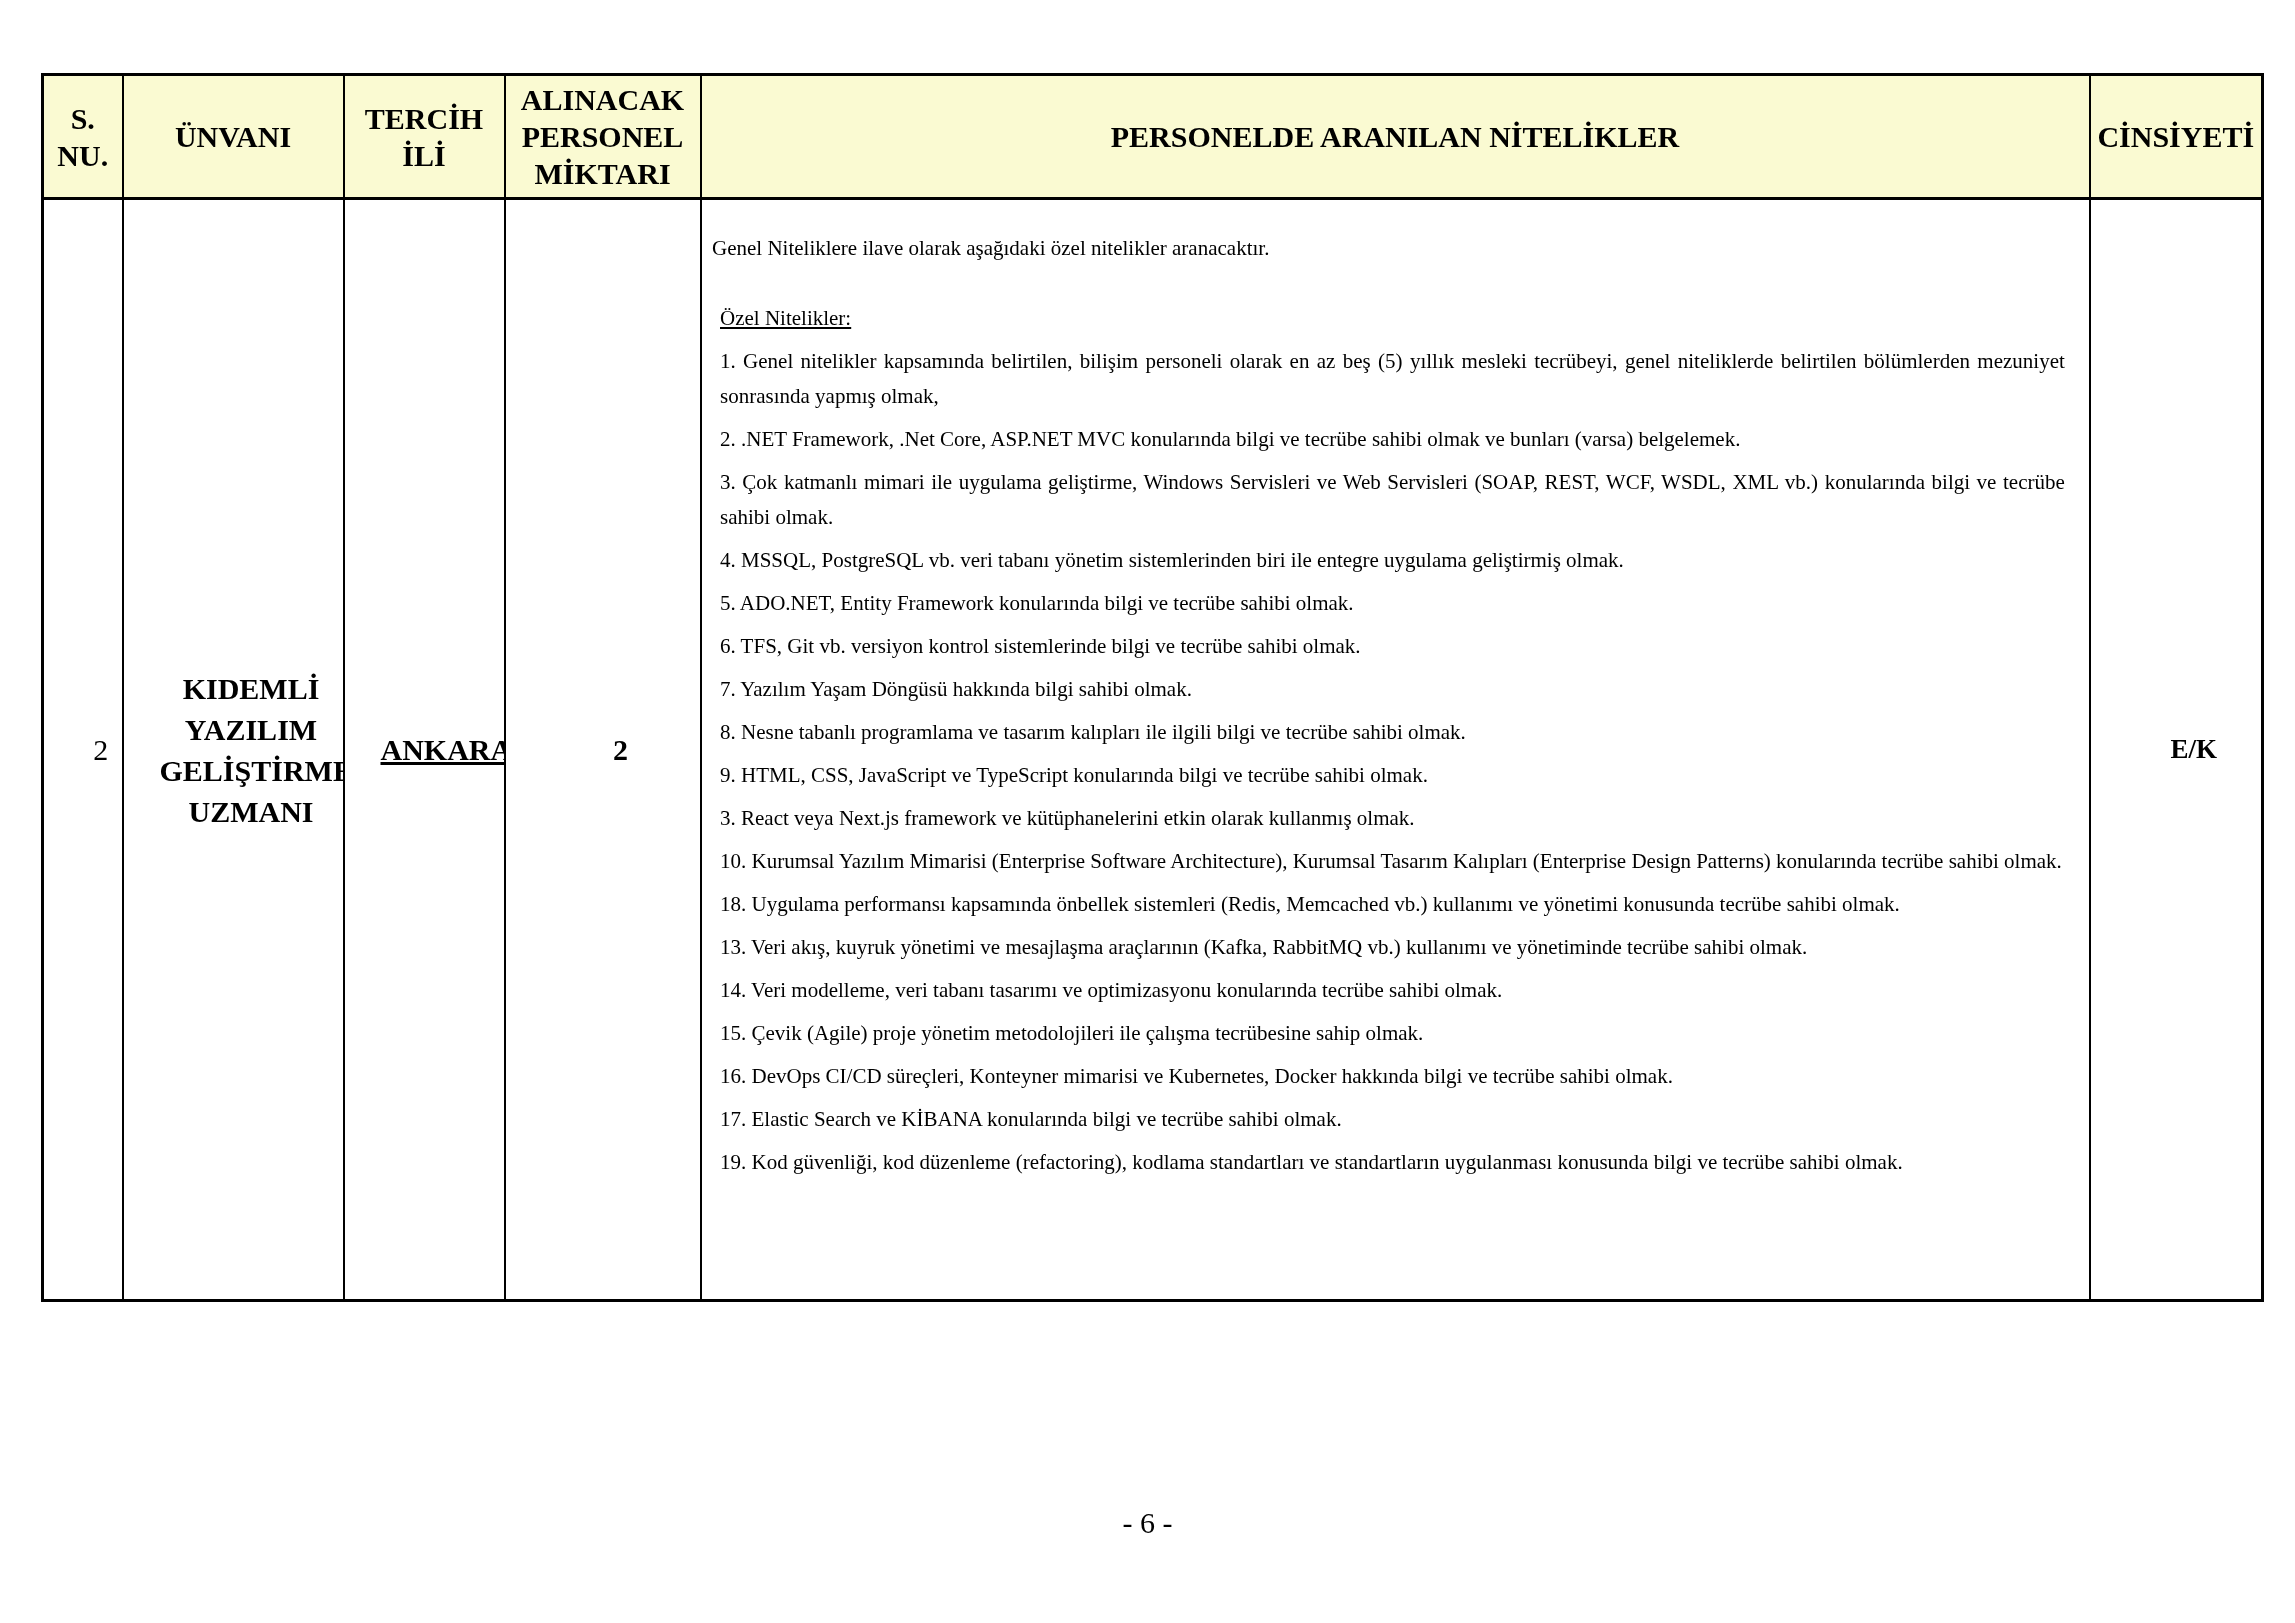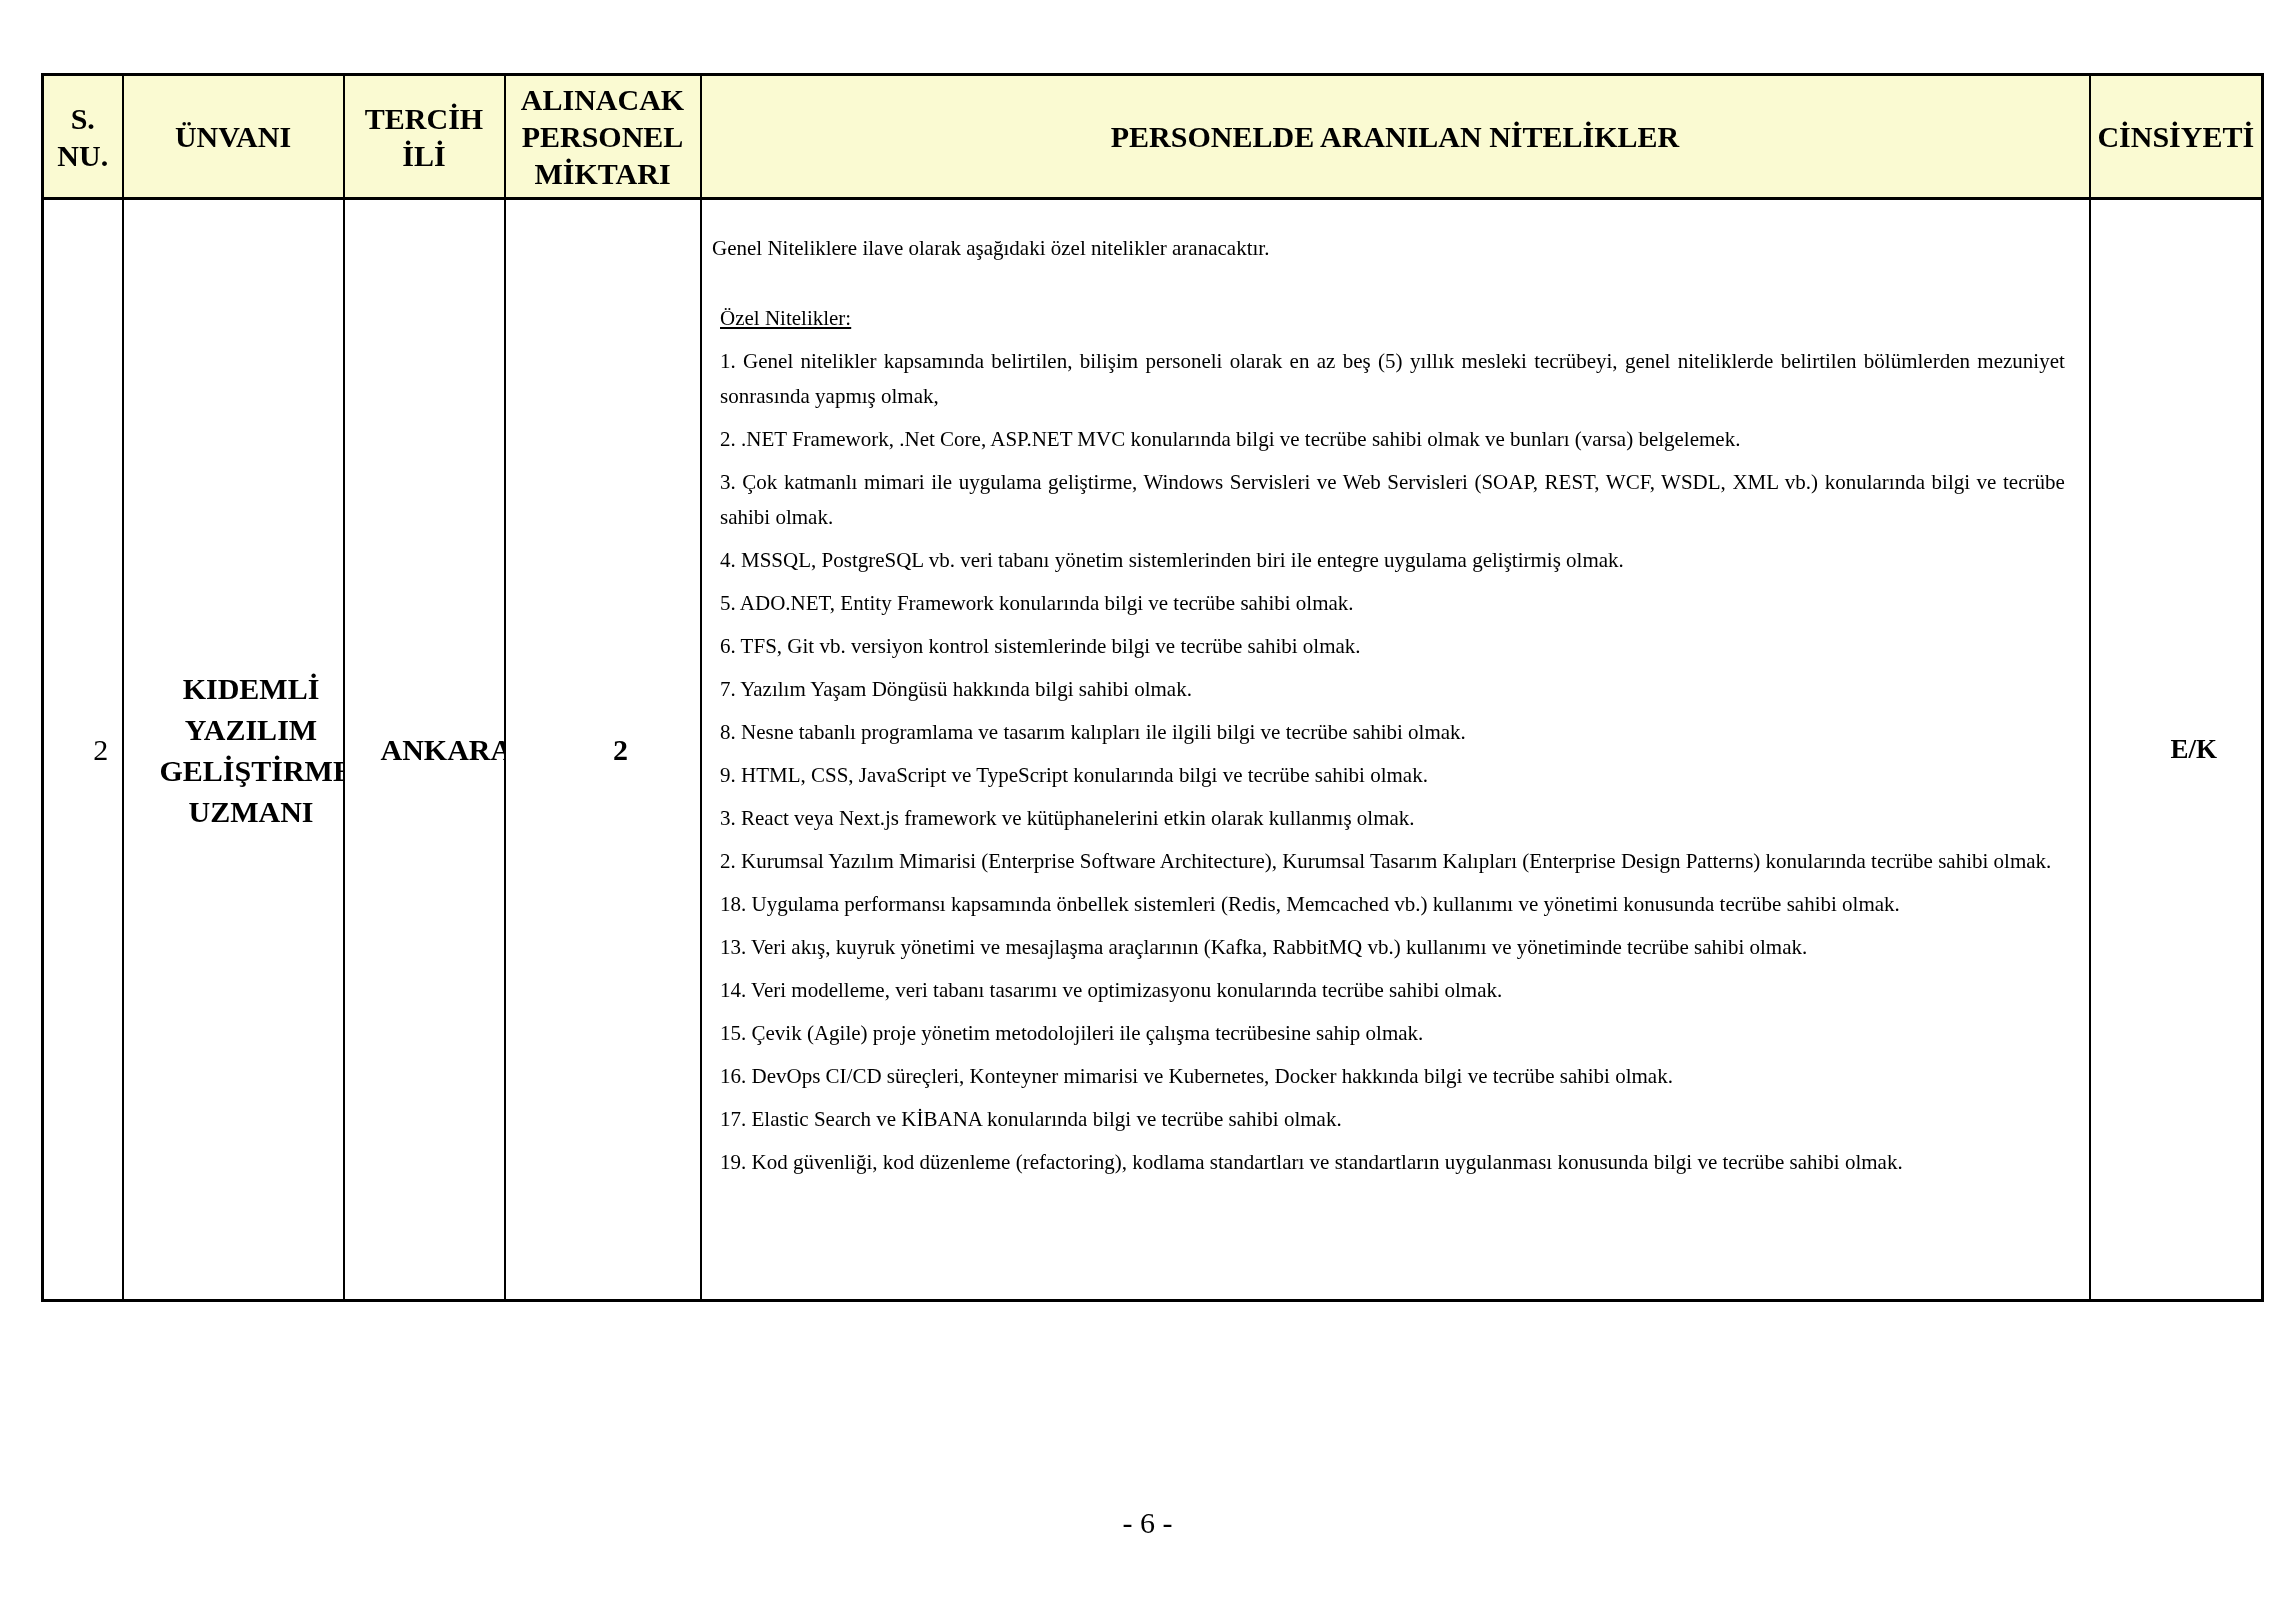--- a/index.html
+++ b/index.html
@@ -44,21 +44,21 @@
     height: 1102px;
   }
   td.c-center {
     text-align: center;
     vertical-align: middle;
     font-size: 30px;
     padding-left: 36px;
   }
   td.c-seq   { font-weight: normal; }
   td.c-title { font-weight: bold; line-height: 41px; white-space: pre-line; }
-  td.c-city  { font-weight: bold; }
+  td.c-city  { font-weight: bold; text-decoration: underline; }
   td.c-count { font-weight: bold; }
   td.c-gender{ font-weight: bold; font-size: 27px; }
   td.c-quals {
     vertical-align: top;
     text-align: justify;
     font-size: 21px;
     line-height: 35px;
     padding: 31px 15.7px 0 10.5px;
   }
   td.c-quals p { margin: 8px; }
@@ -118,21 +118,21 @@
               <p>1. Genel nitelikler kapsamında belirtilen, bilişim personeli olarak en az beş (5) yıllık mesleki tecrübeyi, genel niteliklerde belirtilen bölümlerden mezuniyet sonrasında yapmış olmak,</p>
               <p>2. .NET Framework, .Net Core, ASP.NET MVC konularında bilgi ve tecrübe sahibi olmak ve bunları (varsa) belgelemek.</p>
               <p>3. Çok katmanlı mimari ile uygulama geliştirme, Windows Servisleri ve Web Servisleri (SOAP, REST, WCF, WSDL, XML vb.) konularında bilgi ve tecrübe sahibi olmak.</p>
               <p>4. MSSQL, PostgreSQL vb. veri tabanı yönetim sistemlerinden biri ile entegre uygulama geliştirmiş olmak.</p>
               <p>5. ADO.NET, Entity Framework konularında bilgi ve tecrübe sahibi olmak.</p>
               <p>6. TFS, Git vb. versiyon kontrol sistemlerinde bilgi ve tecrübe sahibi olmak.</p>
               <p>7. Yazılım Yaşam Döngüsü hakkında bilgi sahibi olmak.</p>
               <p>8. Nesne tabanlı programlama ve tasarım kalıpları ile ilgili bilgi ve tecrübe sahibi olmak.</p>
               <p>9. HTML, CSS, JavaScript ve TypeScript konularında bilgi ve tecrübe sahibi olmak.</p>
               <p>3. React veya Next.js  framework ve kütüphanelerini etkin olarak kullanmış olmak.</p>
-              <p>2. Kurumsal Yazılım Mimarisi (Enterprise Software Architecture), Kurumsal Tasarım Kalıpları (Enterprise Design Patterns) konularında tecrübe sahibi olmak.</p>
+              <p>10. Kurumsal Yazılım Mimarisi (Enterprise Software Architecture), Kurumsal Tasarım Kalıpları (Enterprise Design Patterns) konularında tecrübe sahibi olmak.</p>
               <p>18. Uygulama performansı kapsamında önbellek sistemleri (Redis, Memcached vb.) kullanımı ve yönetimi konusunda tecrübe sahibi olmak.</p>
               <p>13. Veri akış, kuyruk yönetimi ve mesajlaşma araçlarının (Kafka, RabbitMQ vb.) kullanımı ve yönetiminde tecrübe sahibi olmak.</p>
               <p>14. Veri modelleme, veri tabanı tasarımı ve optimizasyonu konularında tecrübe sahibi olmak.</p>
               <p>15. Çevik (Agile) proje yönetim metodolojileri ile çalışma tecrübesine sahip olmak.</p>
               <p>16. DevOps CI/CD süreçleri, Konteyner mimarisi ve Kubernetes, Docker hakkında bilgi ve tecrübe sahibi olmak.</p>
               <p>17. Elastic Search ve KİBANA konularında bilgi ve tecrübe sahibi olmak.</p>
               <p>19. Kod güvenliği, kod düzenleme (refactoring), kodlama standartları ve standartların uygulanması konusunda bilgi ve tecrübe sahibi olmak.</p>
             </div>
         </td>
         <td class="c-center c-gender">E/K</td>

